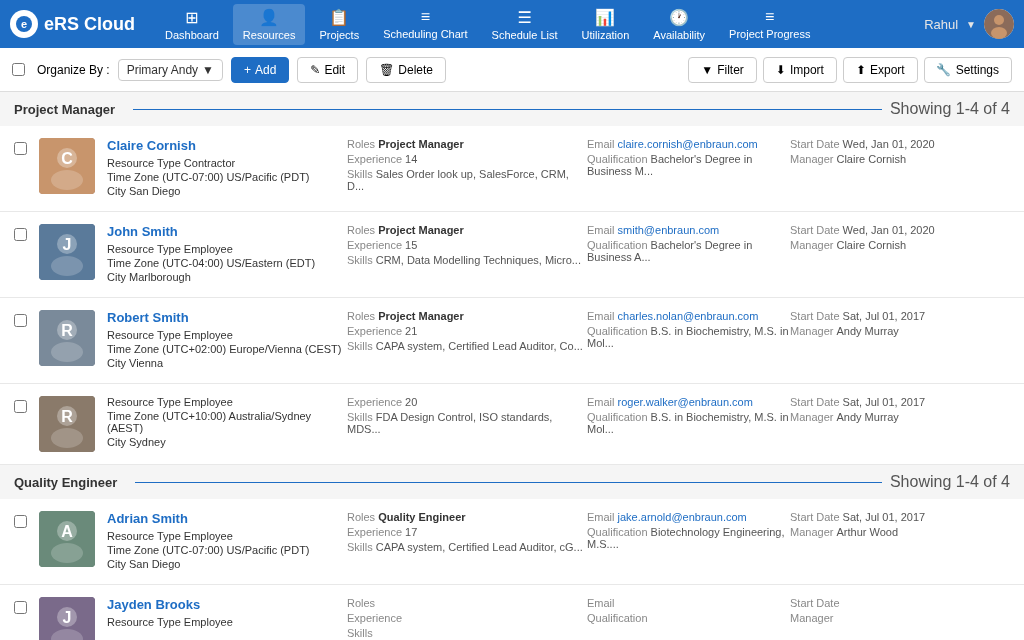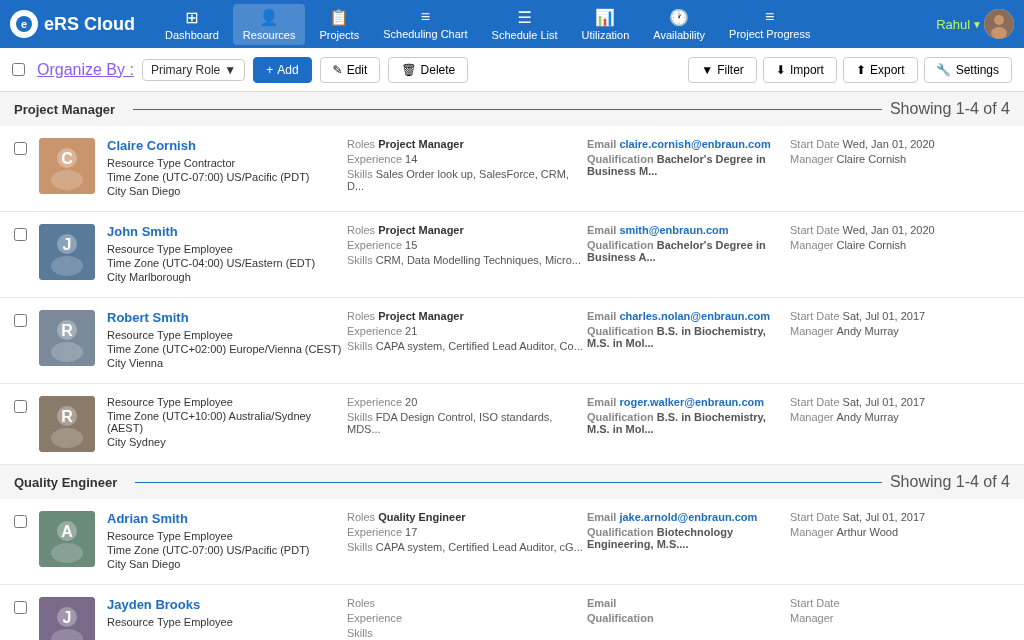--- a/index.html
+++ b/index.html
@@ -49,22 +49,22 @@
       color: white;
       cursor: pointer;
       border-radius: 4px;
       font-size: 11px;
       gap: 2px;
     }
     .nav-icon { font-size: 16px; }
     .header-user {
       display: flex;
       align-items: center;
-      gap: 2px;
-      color: #bef264;
+      gap: 8px;
+      color: #e5e5e5;
       font-size: 13px;
     }
     .user-avatar {
       width: 30px;
       height: 30px;
       border-radius: 50%;
       background: #ccc;
       overflow: hidden;
       display: flex;
       align-items: center;
@@ -76,21 +76,21 @@
     .toolbar {
       background: white;
       height: 44px;
       display: flex;
       align-items: center;
       padding: 0 12px;
       border-bottom: 1px solid #ddd;
       gap: 8px;
     }
     .toolbar-checkbox { margin-right: 4px; }
-    .toolbar-label { font-size: 16px; color: #8b5cf6; text-decoration: underline; }
+    .toolbar-label { font-size: 12px; color: #000000; }
     .organize-dropdown {
       display: flex;
       align-items: center;
       border: 1px solid #ccc;
       border-radius: 4px;
       padding: 3px 8px;
       font-size: 12px;
       cursor: pointer;
       gap: 4px;
       background: white;
@@ -168,21 +168,21 @@
       justify-content: center;
       font-size: 22px;
       overflow: hidden;
     }
     .card-body { flex: 1; display: flex; gap: 0; justify-content: center; }
     .card-info { width: 240px; flex-shrink: 0; }
     .card-name { font-size: 13px; font-weight: bold; color: #1e6dc4; margin-bottom: 4px; cursor: pointer; }
     .card-row { font-size: 11px; color: #555; margin-bottom: 2px; }
     .card-row span { color: #333; }
     .card-middle { width: 240px; flex-shrink: 0; }
-    .card-right { flex: 1; font-weight: bold; }
+    .card-right { flex: 1; }
     .field-label { color: #888; font-size: 11px; }
     .field-value { color: #333; font-size: 11px; font-weight: bold; }
     .field-value-link { color: #1e6dc4; font-size: 11px; text-decoration: none; cursor: pointer; }
     .card-field { font-size: 11px; color: #555; margin-bottom: 3px; }
     .card-field-end { width: 220px; flex-shrink: 0; }
 
     .avatar-claire { background: linear-gradient(135deg, #c8956c, #a0735a); }
     .avatar-john { background: linear-gradient(135deg, #5a7a9a, #3a5a7a); }
     .avatar-robert { background: linear-gradient(135deg, #7a8a9a, #5a6a7a); }
     .avatar-roger { background: linear-gradient(135deg, #8a7a6a, #6a5a4a); }
@@ -248,21 +248,21 @@
         <ellipse cx="15" cy="24" rx="8" ry="6" fill="#C8956C"></ellipse>
       </svg>
     </div>
   </div>
 </div>
 
 <div class="toolbar">
   <input type="checkbox" class="toolbar-checkbox" style="">
   <span class="toolbar-label">Organize By :</span>
   <div class="organize-dropdown">
-    <span>Primary Role</span>
+    <span>Primary Andy</span>
     <span>▼</span>
   </div>
   <button class="btn btn-primary">
     <span>+</span>
     <span>Add</span>
   </button>
   <button class="btn">
     <span>✎</span>
     <span>Edit</span>
   </button>

